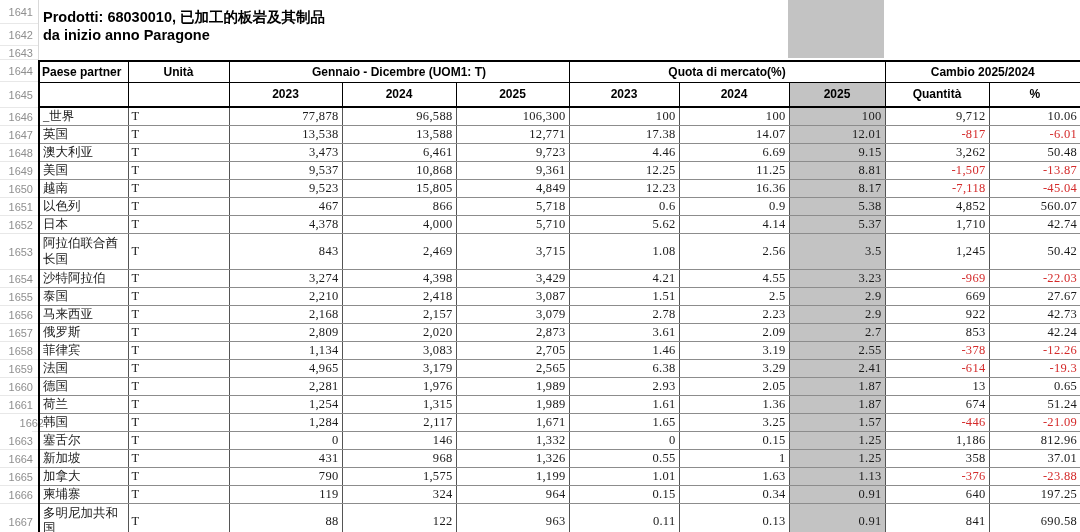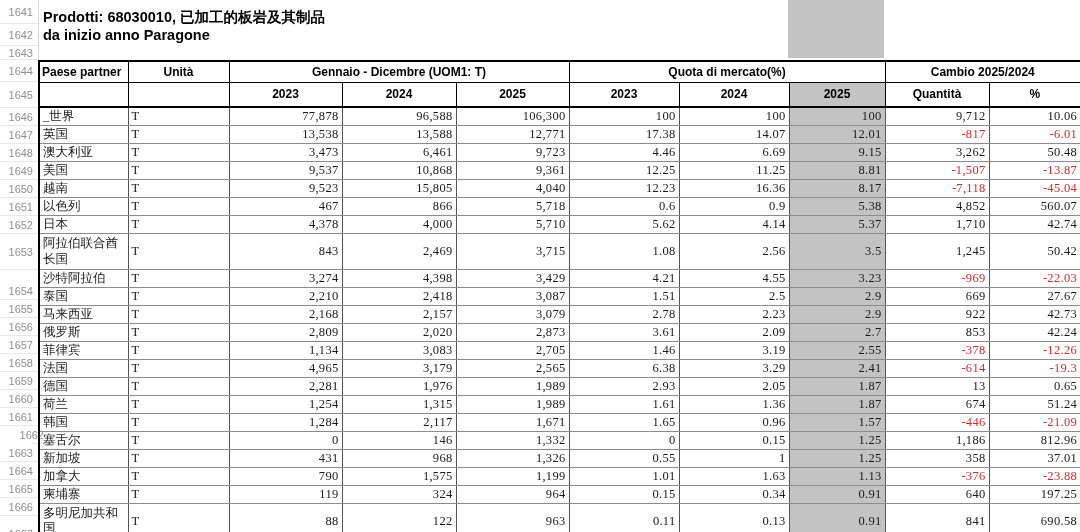--- a/index.html
+++ b/index.html
@@ -40,21 +40,21 @@
       <div class="gnum" style="height: 22px; color: rgb(143, 143, 143);">1644</div>
       <div class="gnum" style="height: 26px; color: rgb(143, 143, 143);">1645</div>
       <div class="gnum" style="height: 18px; color: rgb(143, 143, 143);">1646</div>
       <div class="gnum" style="height: 18px; color: rgb(143, 143, 143);">1647</div>
       <div class="gnum" style="height: 18px; color: rgb(143, 143, 143);">1648</div>
       <div class="gnum" style="height: 18px; color: rgb(143, 143, 143);">1649</div>
       <div class="gnum" style="height: 18px; color: rgb(143, 143, 143);">1650</div>
       <div class="gnum" style="height: 18px; color: rgb(143, 143, 143);">1651</div>
       <div class="gnum" style="height: 18px; color: rgb(143, 143, 143);">1652</div>
       <div class="gnum" style="height: 36px; color: rgb(143, 143, 143);">1653</div>
-      <div class="gnum" style="height: 18px; color: rgb(143, 143, 143); margin-top: 12px;">1654</div>
+      <div class="gnum" style="height: 18px; color: rgb(143, 143, 143);">1654</div>
       <div class="gnum" style="height: 18px; color: rgb(143, 143, 143);">1655</div>
       <div class="gnum" style="height: 18px; color: rgb(143, 143, 143);">1656</div>
       <div class="gnum" style="height: 18px; color: rgb(143, 143, 143);">1657</div>
       <div class="gnum" style="height: 18px; color: rgb(143, 143, 143);">1658</div>
       <div class="gnum" style="height: 18px; color: rgb(143, 143, 143);">1659</div>
       <div class="gnum" style="height: 18px; color: rgb(143, 143, 143);">1660</div>
       <div class="gnum" style="height: 18px; color: rgb(143, 143, 143);">1661</div>
       <div class="gnum" style="height: 18px; color: rgb(143, 143, 143); margin-left: 32px;">1662</div>
       <div class="gnum" style="height: 18px; color: rgb(143, 143, 143);">1663</div>
       <div class="gnum" style="height: 18px; color: rgb(143, 143, 143);">1664</div>
@@ -146,21 +146,21 @@
           <td class="num">11.25</td>
           <td class="num hl" style="background: rgb(195, 195, 195);">8.81</td>
           <td class="num neg" style="color: rgb(212, 42, 42);">-1,507</td>
           <td class="num neg" style="color: rgb(212, 42, 42);">-13.87</td>
         </tr>
         <tr>
           <td class="partner">越南</td>
           <td class="unit">T</td>
           <td class="num">9,523</td>
           <td class="num">15,805</td>
-          <td class="num">4,040</td>
+          <td class="num">4,849</td>
           <td class="num">12.23</td>
           <td class="num">16.36</td>
           <td class="num hl" style="background: rgb(195, 195, 195);">8.17</td>
           <td class="num neg" style="color: rgb(212, 42, 42);">-7,118</td>
           <td class="num neg" style="color: rgb(212, 42, 42);">-45.04</td>
         </tr>
         <tr>
           <td class="partner">以色列</td>
           <td class="unit">T</td>
           <td class="num">467</td>
@@ -292,21 +292,21 @@
           <td class="num">674</td>
           <td class="num">51.24</td>
         </tr>
         <tr>
           <td class="partner">韩国</td>
           <td class="unit">T</td>
           <td class="num">1,284</td>
           <td class="num">2,117</td>
           <td class="num">1,671</td>
           <td class="num">1.65</td>
-          <td class="num">0.96</td>
+          <td class="num">3.25</td>
           <td class="num hl" style="background: rgb(195, 195, 195);">1.57</td>
           <td class="num neg" style="color: rgb(212, 42, 42);">-446</td>
           <td class="num neg" style="color: rgb(212, 42, 42);">-21.09</td>
         </tr>
         <tr>
           <td class="partner">塞舌尔</td>
           <td class="unit">T</td>
           <td class="num">0</td>
           <td class="num">146</td>
           <td class="num">1,332</td>

